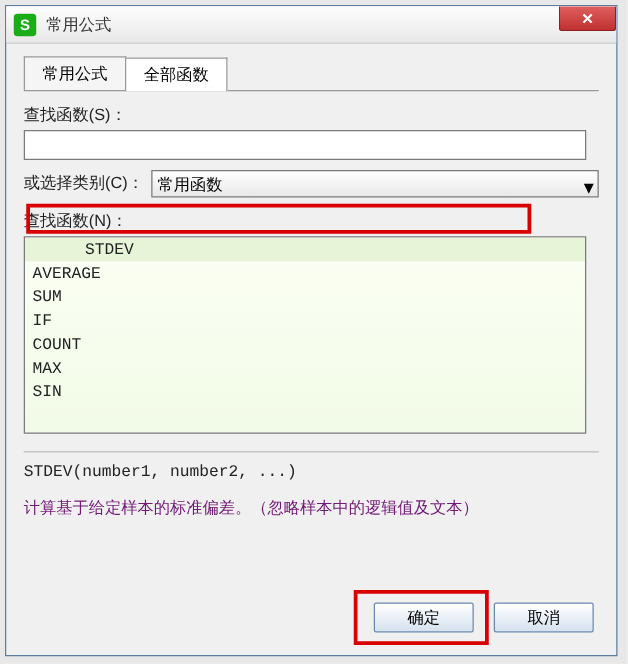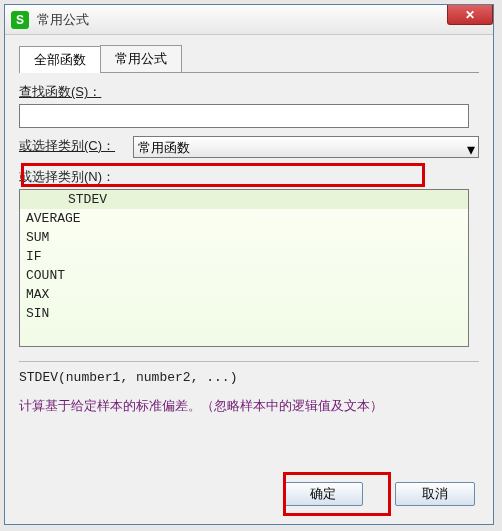--- a/index.html
+++ b/index.html
@@ -10,77 +10,77 @@
   .title-text { margin-left: 8px; font-size: 13px; color: #333; }
   .close-btn { position: absolute; right: 0; top: 0; width: 46px; height: 20px; background: linear-gradient(#e06060, #c03030); border: 1px solid #8a2020; border-top: none; border-radius: 0 0 3px 3px; display: flex; align-items: center; justify-content: center; cursor: pointer; }
   .close-x { color: #fff; font-size: 12px; font-weight: bold; }
 
   .content { padding: 10px 14px; }
   .tabs { display: flex; border-bottom: 1px solid #999; }
   .tab { padding: 4px 14px; font-size: 13px; border: 1px solid #999; border-bottom: none; background: #f5f5f5; margin-right: -1px; position: relative; cursor: pointer; }
   .tab.active { background: #fff; top: 1px; }
 
   .form-row { margin-top: 10px; }
-  .label { font-size: 13px; color: #222; display: block; margin-bottom: 3px; text-decoration: underline; }
+  .label { font-size: 13px; color: #222; display: block; margin-bottom: 3px; }
   .label-nou { font-size: 13px; color: #222; display: block; margin-bottom: 3px; }
   .search-input { width: 450px; height: 24px; border: 1px solid #7a7a7a; background: #fff; padding: 2px 6px; font-size: 13px; }
-  .category-row { display: flex; align-items: center; gap: 18px; margin-top: 8px; }
+  .category-row { display: flex; align-items: center; gap: 6px; margin-top: 8px; }
   .select-wrap { position: relative; flex: 1; }
   .select { width: 100%; height: 22px; border: 1px solid #7a7a7a; background: linear-gradient(#fff,#e8e8e8); padding: 0 4px; font-size: 13px; -webkit-appearance: none; appearance: none; }
   .select-arrow { position: absolute; right: 4px; top: 4px; pointer-events: none; }
 
   .listbox { width: 450px; height: 158px; border: 1px solid #7a7a7a; background: linear-gradient(#fbfff4,#f2fbe7); overflow: auto; }
   .list-item { padding: 2px 6px; font-size: 13px; font-family: "Courier New", monospace; color: #222; cursor: pointer; }
   .list-item.selected { background: #e8f4d8; padding-left: 48px; }
 
   .red-box-list { position: absolute; border: 3px solid #d80000; left: 16px; top: 158px; width: 404px; height: 24px; pointer-events: none; }
 
   .divider { border: none; border-top: 1px solid #bbb; margin: 14px 0 8px; }
   .signature { font-family: "Courier New", monospace; font-size: 13px; color: #222; font-weight: normal; margin-bottom: 12px; }
   .desc { font-size: 13px; color: #701a75; line-height: 1.4; }
 
-  .button-row { position: absolute; right: 18px; bottom: 18px; display: flex; gap: 32px; }
+  .button-row { position: absolute; right: 18px; bottom: 18px; display: flex; gap: 16px; }
   .btn { width: 80px; height: 24px; border: 1px solid #6b8ab0; background: linear-gradient(#fefefe,#d6e2ef); font-size: 13px; cursor: pointer; border-radius: 2px; }
   .red-box-btn { position: absolute; border: 3px solid #d80000; right: 102px; bottom: 8px; width: 108px; height: 44px; pointer-events: none; }
 </style>
 </head>
 <body>
 
 <div class="window">
   <div class="titlebar">
     <div class="app-icon">S</div>
     <div class="title-text">常用公式</div>
     <div class="close-btn">
       <span class="close-x">✕</span>
     </div>
   </div>
 
   <div class="content">
     <div class="tabs">
+      <div class="tab">常用公式</div>
       <div class="tab active">全部函数</div>
-      <div class="tab">常用公式</div>
     </div>
 
     <div class="form-row">
       <span class="label">查找函数(S)：</span>
       <input class="search-input" type="text" value="" style="">
     </div>
 
     <div class="category-row">
       <span class="label">或选择类别(C)：</span>
       <div class="select-wrap">
         <select class="select">
           <option>常用函数</option>
         </select>
         <span class="select-arrow">▾</span>
       </div>
     </div>
 
     <div class="form-row">
-      <span class="label-nou">或选择类别(N)：</span>
+      <span class="label-nou">查找函数(N)：</span>
       <div class="listbox">
         <div class="list-item selected">STDEV</div>
         <div class="list-item">AVERAGE</div>
         <div class="list-item">SUM</div>
         <div class="list-item">IF</div>
         <div class="list-item">COUNT</div>
         <div class="list-item">MAX</div>
         <div class="list-item">SIN</div>
       </div>
     </div>

